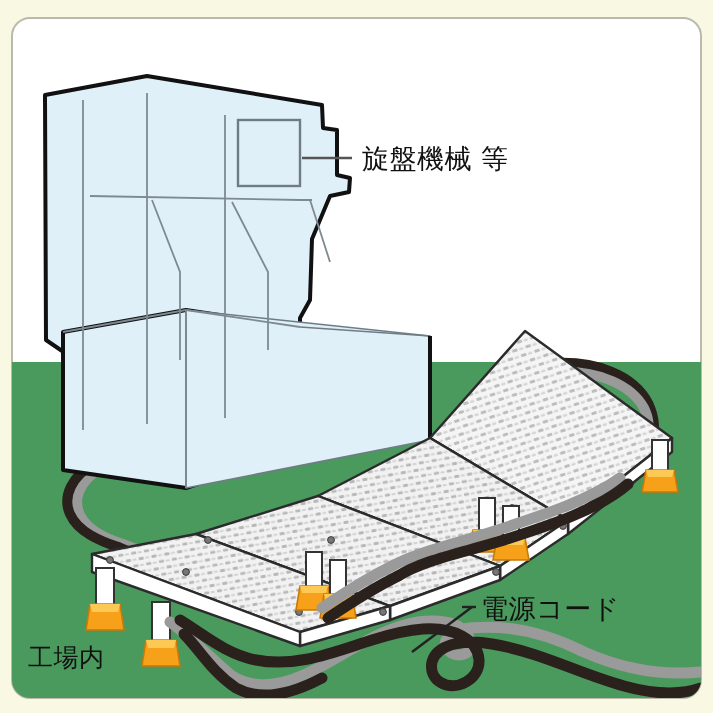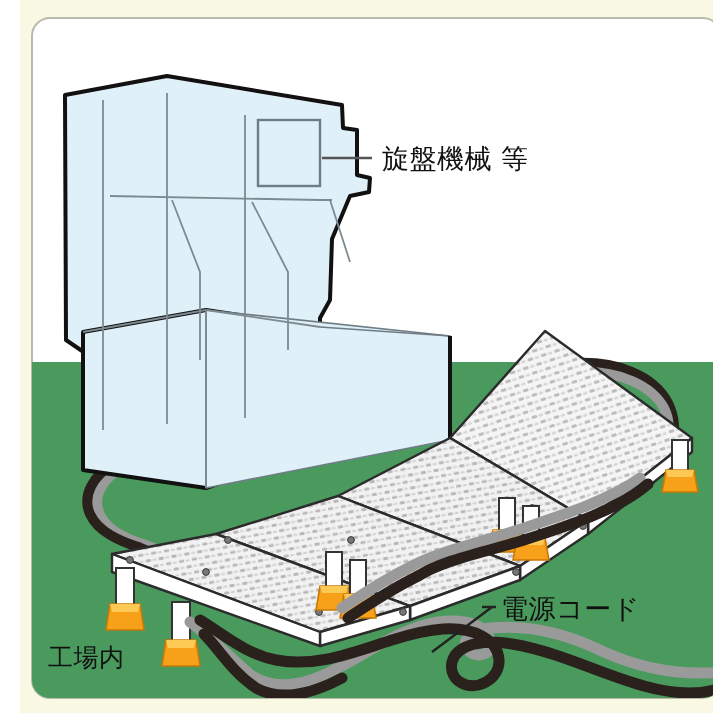--- a/index.html
+++ b/index.html
@@ -11,21 +11,20 @@
     width: 713px;
     height: 713px;
     font-family: "DejaVu Sans", "Liberation Sans", sans-serif;
     overflow: hidden;
   }
   #illustration-root {
     position: relative;
     width: 660px;
     height: 713px;
     background: #f9f8e2;
-    margin-left: 20px;
   }
   #scene-svg {
     display: block;
     width: 713px;
     height: 713px;
   }
   .label-text {
     font-family: "DejaVu Sans", "Liberation Sans", sans-serif;
     font-size: 27px;
     fill: #111111;

